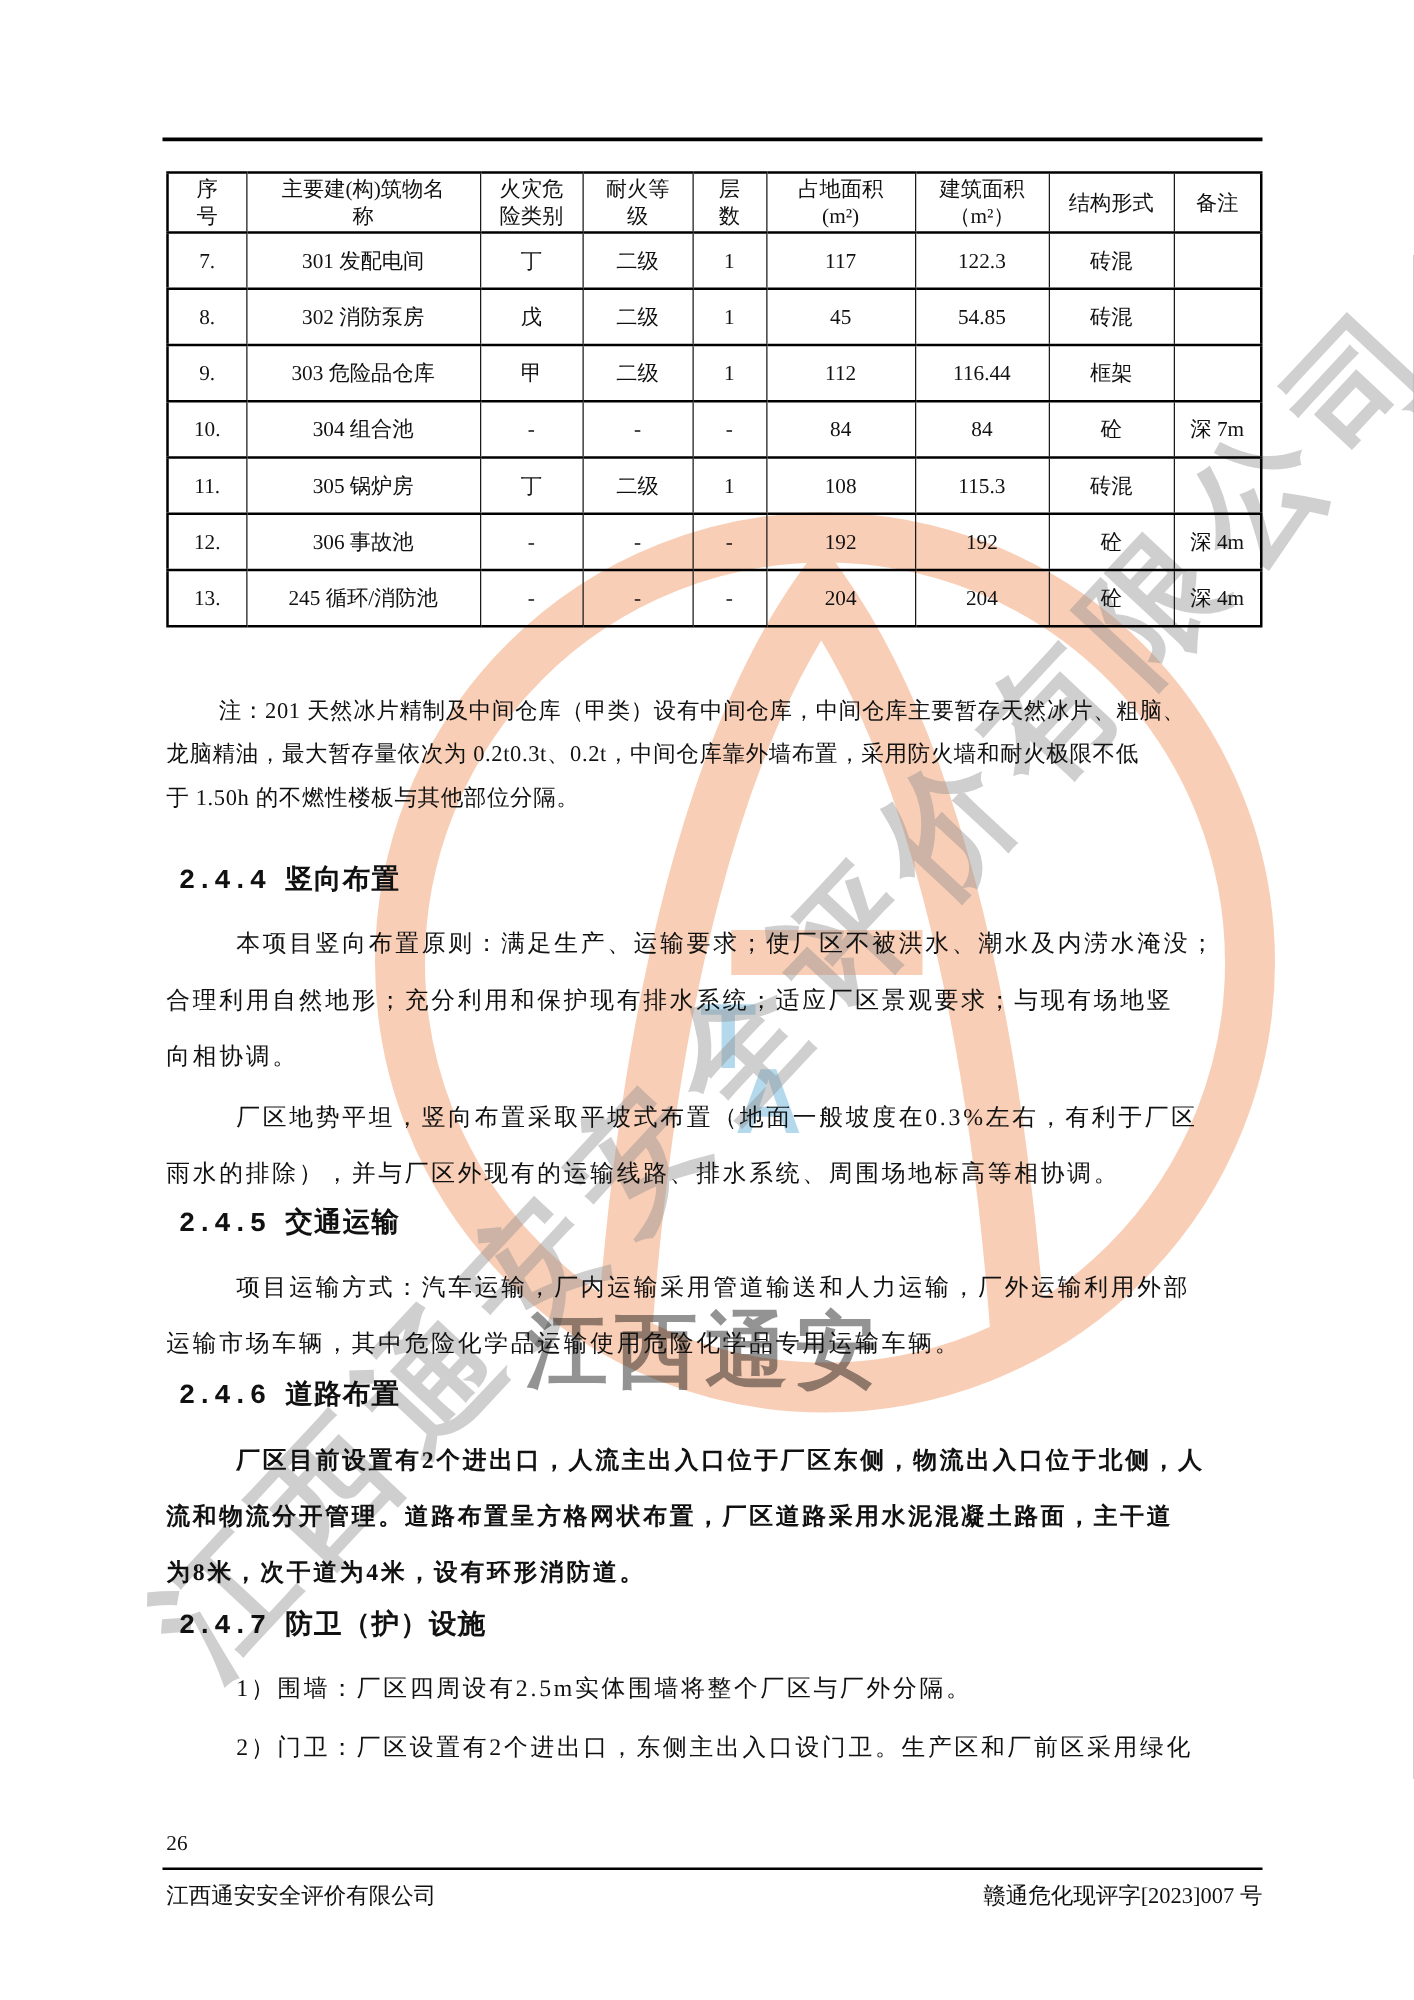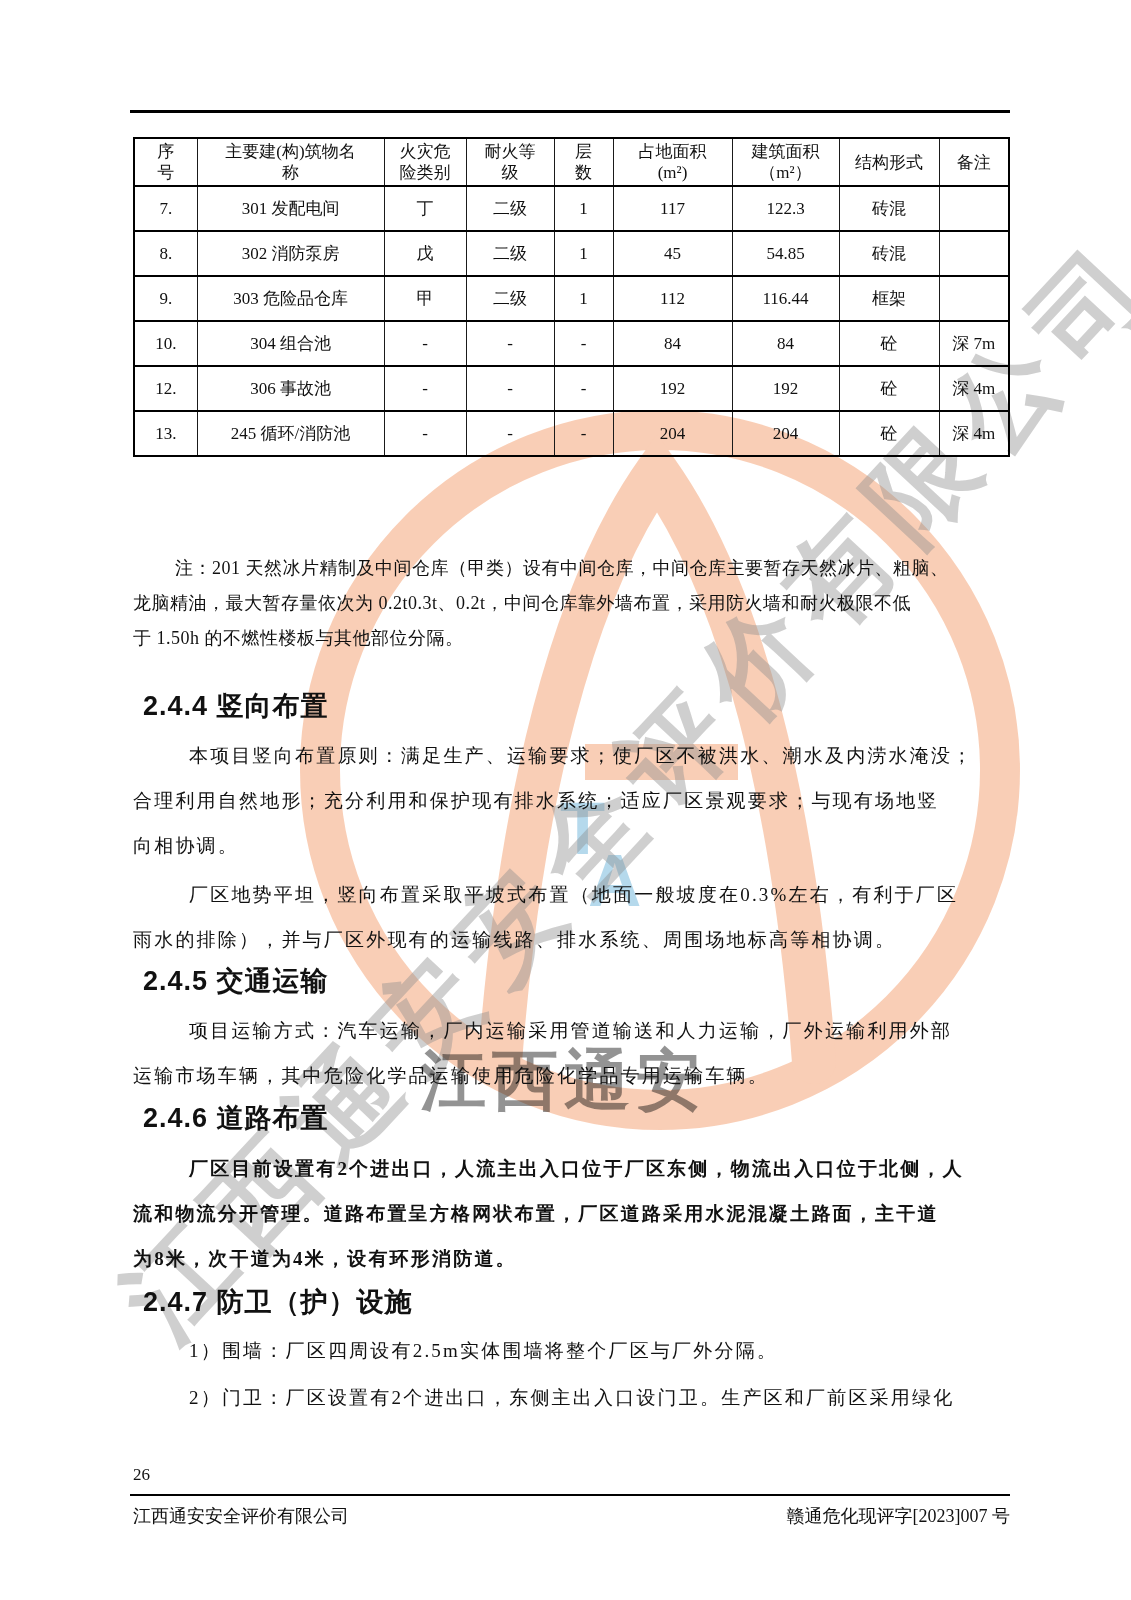--- a/index.html
+++ b/index.html
@@ -31,22 +31,22 @@
   table.bld{border:2.6px solid #000;}
   th.pre{white-space:pre-line;line-height:21px;}
   tr.hdr{height:48px;}
   tr.partial{height:48px;}
   tr.partial td{vertical-align:top;padding-top:3px;}
   tr.data{height:45px;}
   
   .note{position:absolute;left:133px;top:551px;width:880px;font-size:18px;line-height:35px;
         text-indent:42px;white-space:pre-line;letter-spacing:.5px;}
   
-  .h2{position:absolute;left:143px;font-size:27px;font-weight:bold;
-      font-family:Liberation Sans, sans-serif;letter-spacing:1px;}
+  .h2{position:absolute;left:143px;font-size:22px;font-weight:bold;
+      font-family:Liberation Mono, monospace;letter-spacing:1px;}
   .h244{top:688px;} .h245{top:963px;} .h246{top:1100px;} .h247{top:1284px;}
   
   .para{position:absolute;left:133px;width:900px;font-size:19px;line-height:45px;
         text-indent:56px;white-space:pre-line;letter-spacing:2.2px;}
   .p244a{top:733px;} .p244b{top:872px;} .p245a{top:1008px;} .p246a{top:1146px;font-weight:bold;}
   .li{position:absolute;left:133px;width:900px;font-size:19px;letter-spacing:2.2px;text-indent:56px;}
   .li1{top:1338px;} .li2{top:1385px;}
   
   .pageno{position:absolute;left:133px;top:1465px;width:875px;text-align:left;font-size:17px;}
   .footer-rule{position:absolute;left:130px;top:1494px;width:880px;height:2px;background:#000;}
@@ -143,20 +143,31 @@
             <td>304 组合池</td>
         <td>-</td>
             <td>-</td>
         <td>-</td>
             <td>84</td>
         <td>84</td>
             <td>砼</td>
         <td>深 7m</td>
       </tr>
       <tr class="data">
+        <td>11.</td>
+            <td>305 锅炉房</td>
+        <td>丁</td>
+            <td>二级</td>
+        <td>1</td>
+            <td>108</td>
+        <td>115.3</td>
+            <td>砖混</td>
+        <td></td>
+      </tr>
+      <tr class="data">
         <td>12.</td>
             <td>306 事故池</td>
         <td>-</td>
             <td>-</td>
         <td>-</td>
             <td>192</td>
         <td>192</td>
             <td>砼</td>
         <td>深 4m</td>
       </tr>

